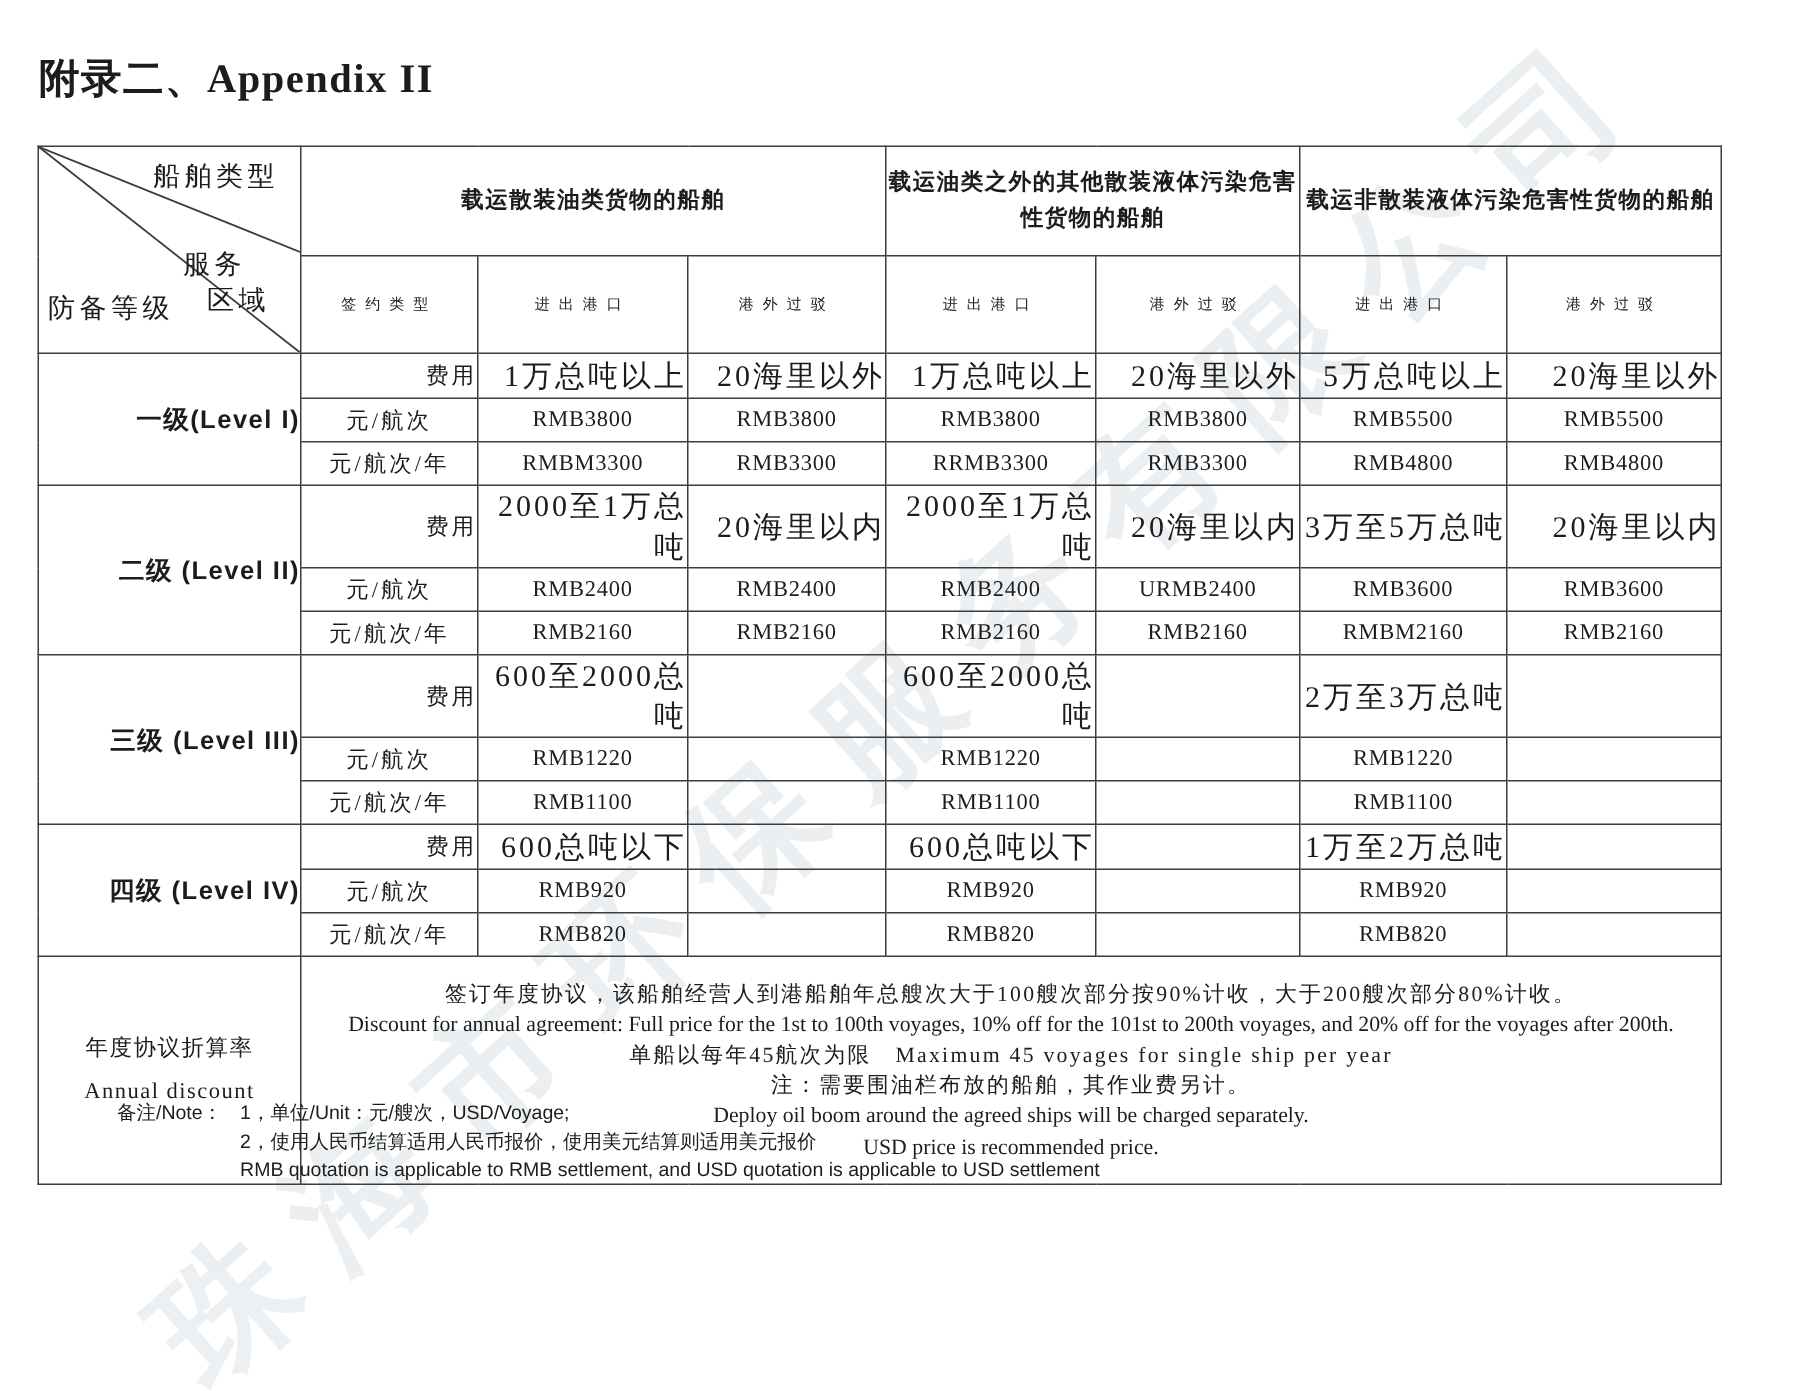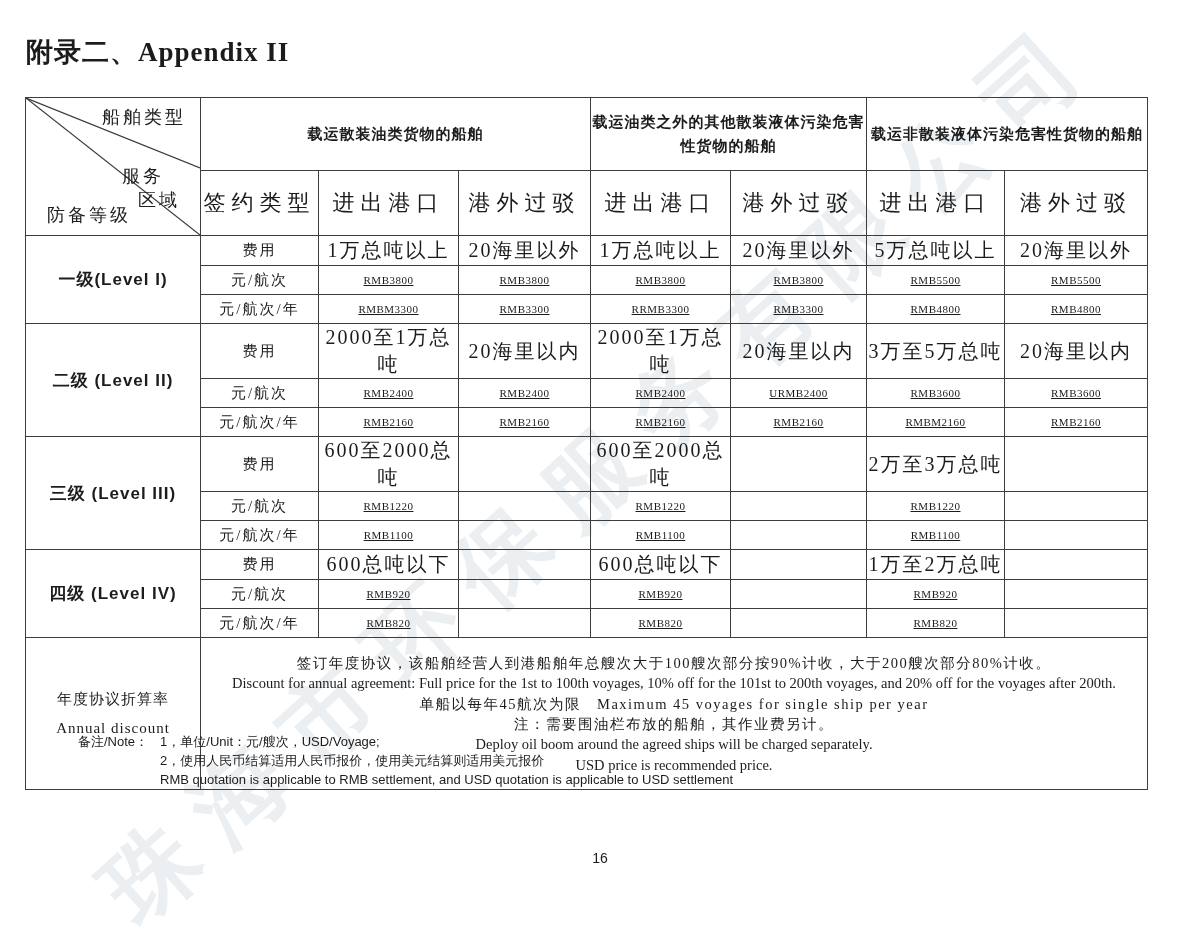--- a/index.html
+++ b/index.html
@@ -11,35 +11,35 @@
         color:#7e97a6;opacity:0.14;z-index:0;pointer-events:none;
         font-family:"Liberation Serif","DejaVu Serif",serif;}
   .doc-title{position:absolute;left:26px;top:34px;font-size:27px;font-weight:bold;
         letter-spacing:1px;z-index:2;}
   .tbl{position:absolute;left:25px;top:97px;z-index:1;
         border-collapse:collapse;table-layout:fixed;width:1122px;background:transparent;}
   .tbl td{border:1px solid #3d3d3d;text-align:center;vertical-align:middle;
         padding:0;overflow:hidden;background:transparent;}
   .group-h{font-weight:bold;font-size:15px;height:72px;line-height:1.6;padding:0 14px;letter-spacing:1px;}
   .r-sub td{height:64px;}
-  .sub-h{font-size:22px;letter-spacing:6px;}
+  .sub-h{font-size:10px;letter-spacing:6px;}
   .corner{position:relative;padding:0;}
   .corner svg{position:absolute;left:0;top:0;width:100%;height:100%;}
   .corner .lab{position:absolute;font-size:18px;letter-spacing:3px;white-space:nowrap;}
   .lab-type{top:7px;right:14px;}
   .lab-svc1{top:66px;left:96px;}
   .lab-svc2{top:90px;left:112px;}
-  .lab-lvl{bottom:8px;left:6px;margin-left:15px;}
-  .r-spec td{height:29px;}
+  .lab-lvl{bottom:18px;left:6px;}
+  .r-spec td{height:29px;text-align:right;}
   .r-price td{height:28px;}
   .level{font-family:Liberation Sans, sans-serif;font-weight:bold;
         font-size:17px;letter-spacing:1px;}
   .rowlab{font-size:15px;letter-spacing:2px;}
   .spec{font-size:20px;letter-spacing:2px;}
-  .price{font-size:11px;letter-spacing:0.5px;text-decoration:underline;}
+  .price{font-size:15px;letter-spacing:0.5px;}
   .r-disc td{height:142px;font-family:Liberation Serif, serif;}
   .disc-label{font-size:15px;line-height:1.9;letter-spacing:1px;}
   .disc-body{text-align:left;vertical-align:top;font-size:14.5px;line-height:1.4;
         padding:5px 10px 4px 10px !important;}
   .disc-body .cjk{letter-spacing:1.5px;}
   .notes{position:absolute;left:78px;top:733px;z-index:1;
         font-family:"Liberation Sans","DejaVu Sans",sans-serif;font-size:13px;
         display:flex;align-items:flex-start;line-height:1.45;}
   .notes .prefix{white-space:nowrap;margin-right:12px;}
   .page-num{position:absolute;left:0;top:850px;width:100%;text-align:center;
@@ -228,15 +228,14 @@
 
   <div class="notes">
     <div class="prefix">备注/Note：</div>
     <div>
       <div>1，单位/Unit：元/艘次，USD/Voyage;</div>
       <div>2，使用人民币结算适用人民币报价，使用美元结算则适用美元报价</div>
       <div>RMB quotation is applicable to RMB settlement, and USD quotation is applicable to USD settlement</div>
     </div>
   </div>
 
-  <div class="page-num">16</div>
 
 </div>
 
 </body></html>

